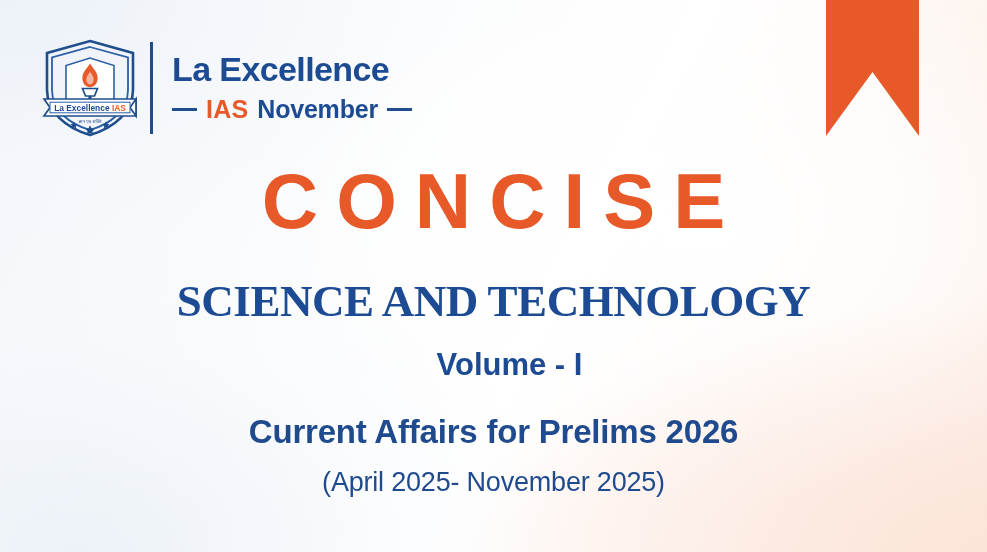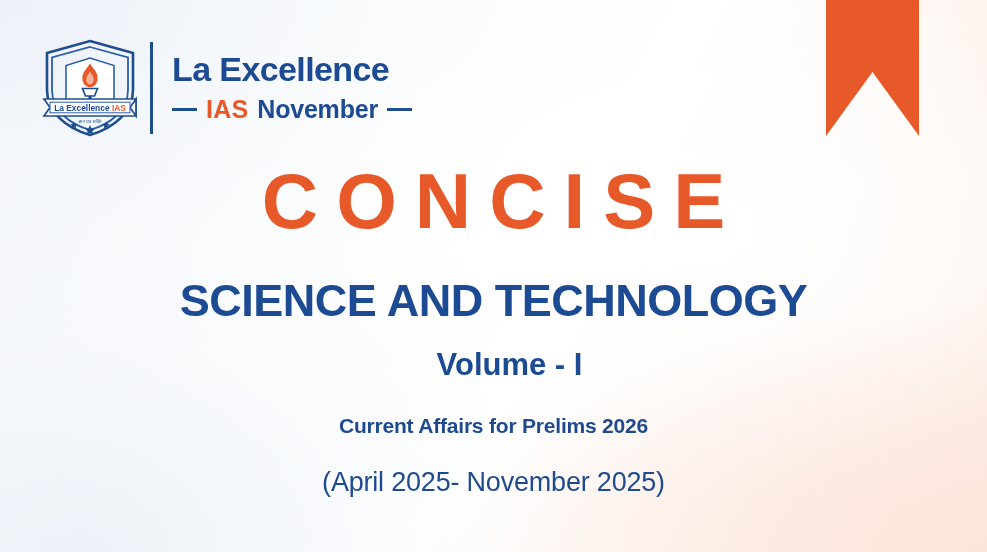--- a/index.html
+++ b/index.html
@@ -122,37 +122,38 @@
   #subject {
     position: absolute;
     top: 277px;
     left: 0;
     width: 987px;
     font-size: 45px;
     font-weight: bold;
     color: #1c4b93;
     letter-spacing: -0.5px;
     line-height: 1.08;
+    font-family: Liberation Serif, serif;
   }
   #volume {
     position: absolute;
     top: 348px;
     left: 16px;
     width: 987px;
     font-size: 31px;
     font-weight: bold;
     color: #1c4b93;
     line-height: 1.1;
   }
   #exam-line {
     position: absolute;
     top: 414px;
     left: 0;
     width: 987px;
-    font-size: 21px;
+    font-size: 33px;
     font-weight: bold;
     color: #1f4b8e;
     letter-spacing: -0.2px;
     line-height: 1.1;
   }
   #date-range {
     position: absolute;
     top: 468px;
     left: 0;
     width: 987px;

